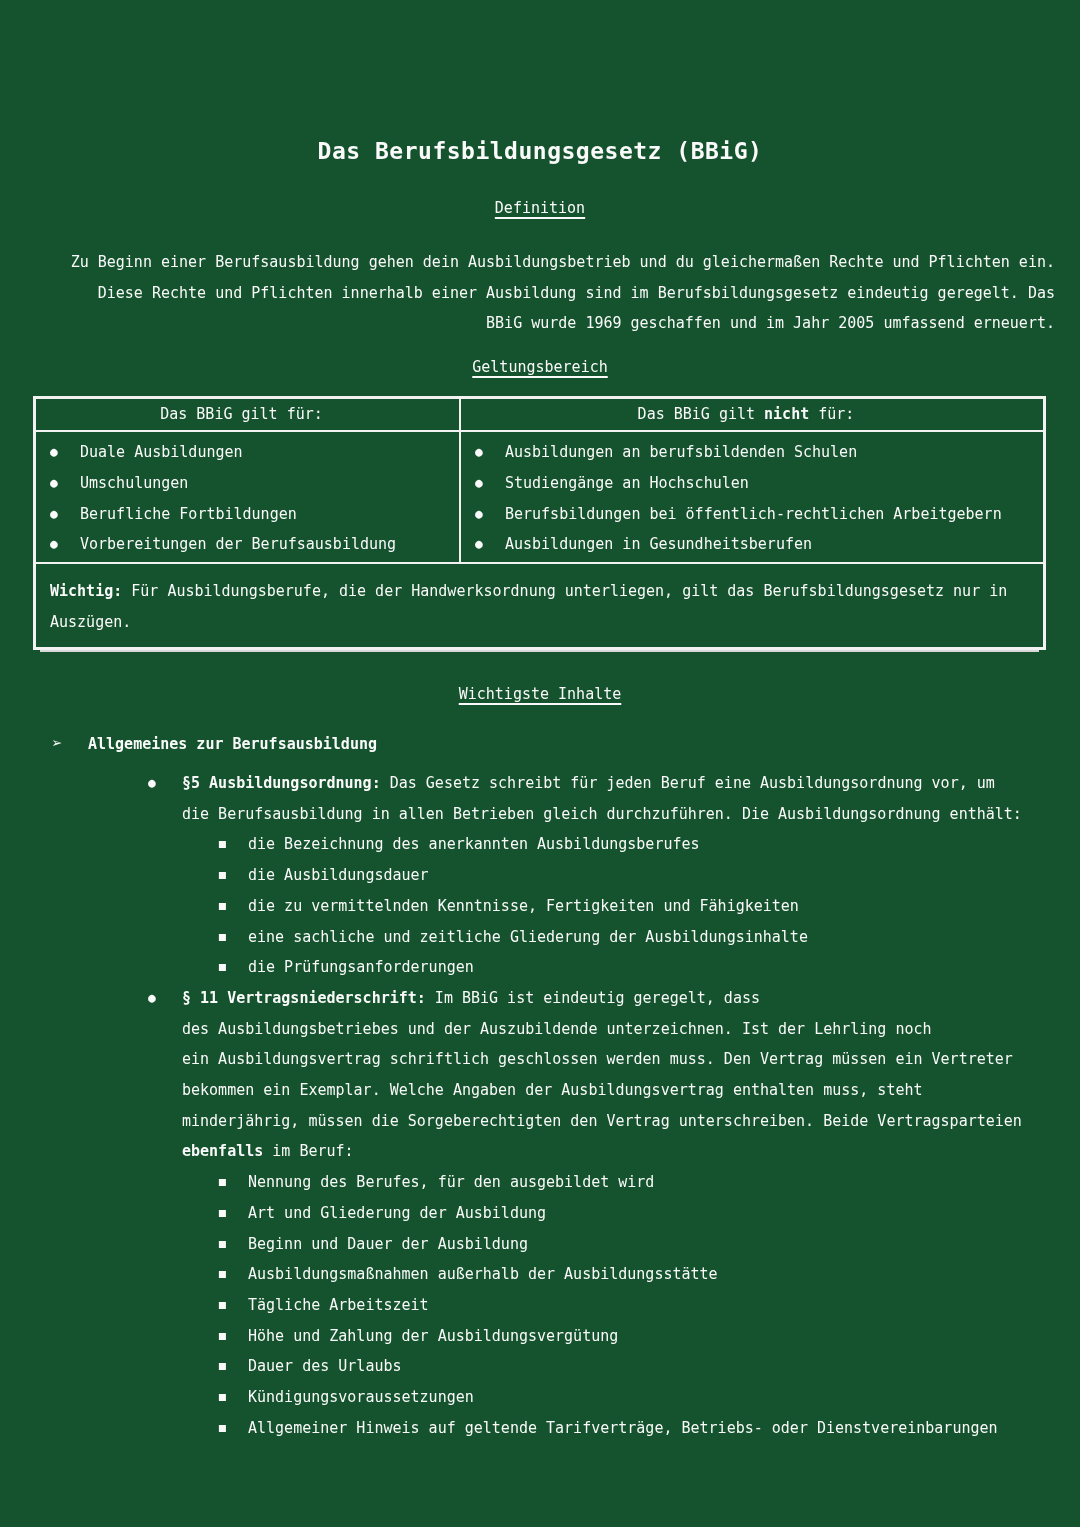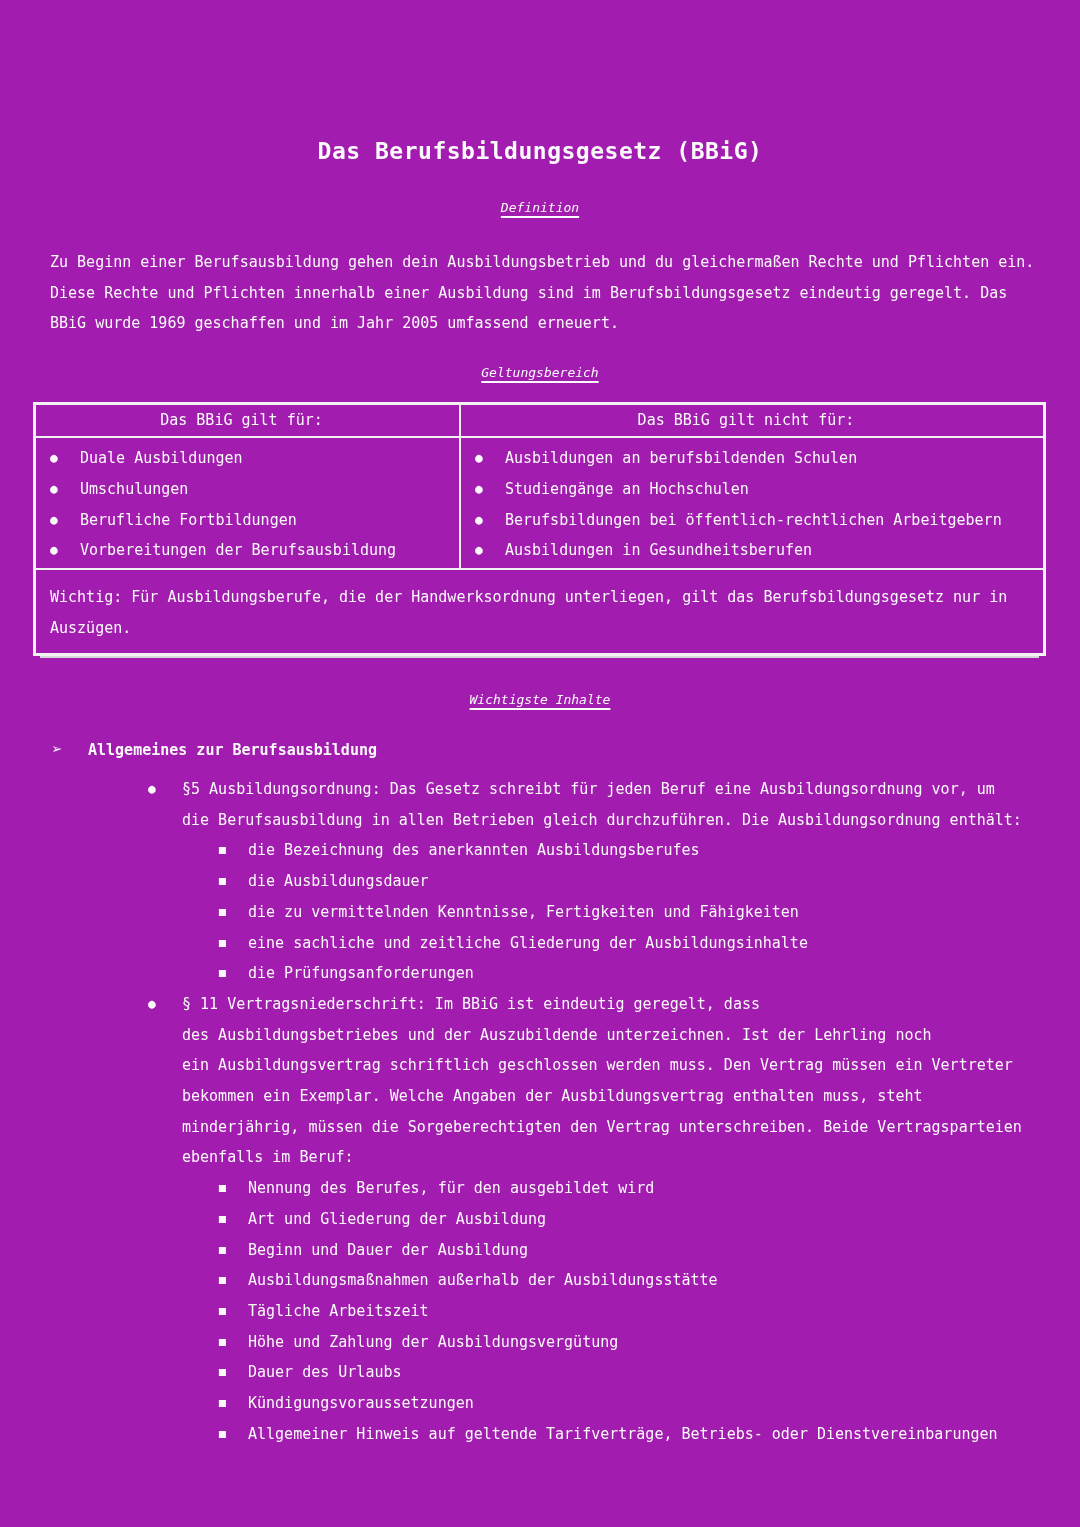--- a/index.html
+++ b/index.html
@@ -5,54 +5,54 @@
 <style>
   html, body {
     margin: 0;
     padding: 0;
     background: #000000;
   }
   .page {
     position: relative;
     width: 1080px;
     height: 1527px;
-    background: #a21caf;
+    background: #14532d;
     color: #fafafa;
     font-family: "DejaVu Sans Mono", monospace;
     font-size: 15px;
     line-height: 30.7px;
     overflow: hidden;
   }
   .title {
     margin: 134px 0 0 0;
     font-size: 23px;
     line-height: 34px;
     font-weight: bold;
     text-align: center;
     letter-spacing: 0.5px;
   }
   .heading {
     display: block;
     text-align: center;
-    font-size: 13px;
+    font-size: 15px;
     line-height: 24px;
     font-weight: normal;
-    font-style: italic;
   }
   .heading > span {
     text-decoration: underline;
     text-underline-offset: 4px;
     text-decoration-thickness: 1.5px;
   }
   .heading-definition { margin-top: 28px; }
-  .heading-geltungsbereich { margin-top: 22px; }
+  .heading-geltungsbereich { margin-top: 16px; }
   .heading-inhalte { margin-top: 32px; }
   .para {
     margin: 27px 0 8px 50px;
     width: 1005px;
+    text-align: right;
   }
   .scope-table {
     border-collapse: collapse;
     table-layout: fixed;
     margin: 17px 0 0 33px;
     width: 1013px;
     border: 3px solid #f2f2f2;
     box-shadow: 0 9px 0 -7px #d8d8d8;
   }
   .scope-table th, .scope-table td {
@@ -72,21 +72,21 @@
     position: relative;
     padding-left: 44px;
   }
   .cell-item .dot {
     position: absolute;
     left: 14px;
     top: 0;
     font-size: 13px;
   }
   .note-cell { padding: 12px 14px 10px 14px; }
-  .bold { font-weight: normal; }
+  .bold { font-weight: bold; }
   .arrow-item {
     margin: 22px 0 8px 52px;
     font-weight: bold;
   }
   .arrow-item .arrow {
     display: inline-block;
     width: 36px;
     font-weight: normal;
     font-size: 17px;
   }

